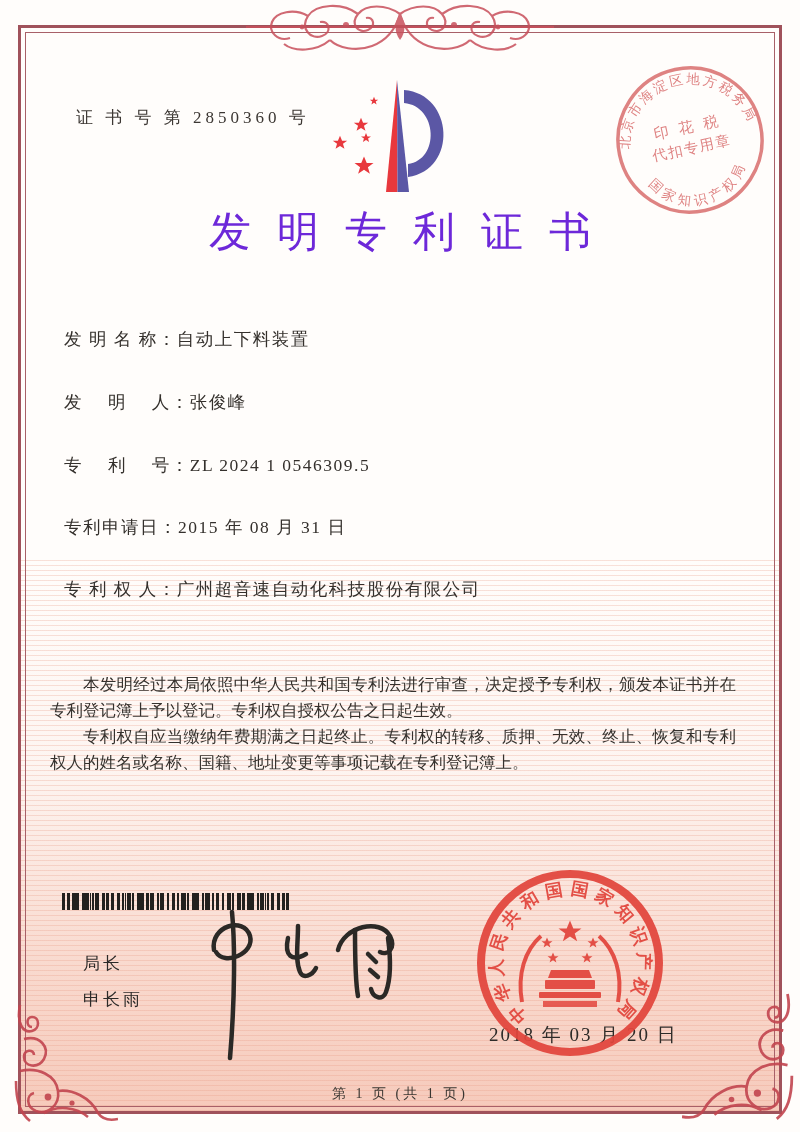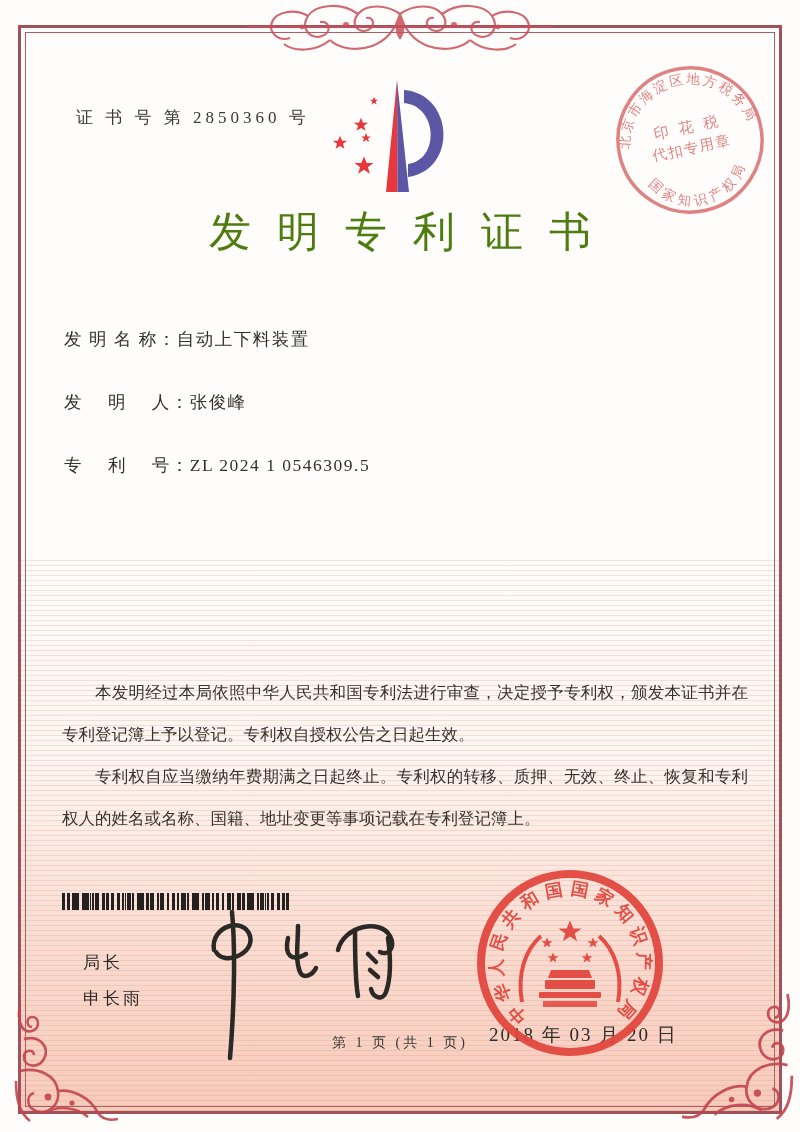--- a/index.html
+++ b/index.html
@@ -10,37 +10,37 @@
     background:
       repeating-linear-gradient(180deg, rgba(231,150,128,0.28) 0 1px, rgba(231,150,128,0) 1px 5px),
       linear-gradient(180deg, rgba(250,231,224,0) 0%, rgba(249,220,210,0.25) 38%, rgba(247,207,193,0.75) 72%, #f6cabb 100%);}
   
   .frame-outer{position:absolute;left:18px;top:25px;right:18px;bottom:18px;border:3px solid #a0525b;z-index:1;}
   .frame-inner{position:absolute;left:4px;top:4px;right:4px;bottom:4px;border:1px solid #a86068;}
   .content{position:absolute;inset:0;z-index:2;}
   .certno{position:absolute;left:76px;top:106px;font-size:17px;letter-spacing:4px;color:#3c3733;text-align:right;}
   .logo{position:absolute;left:322px;top:74px;width:150px;height:122px;}
   .title{position:absolute;left:0;right:0;top:204px;text-align:center;font-size:42px;
-         letter-spacing:26px;text-indent:26px;color:#4d7c0f;font-weight:500;}
+         letter-spacing:26px;text-indent:26px;color:#6d28d9;font-weight:500;}
   .field{position:absolute;left:64px;font-size:17.5px;letter-spacing:1.5px;color:#34302c;white-space:nowrap;}
   .f0{top:327px}.f1{top:390px}.f2{top:453px}.f3{top:515px}.f4{top:577px}.f5{top:640px}
-  .body-text{position:absolute;left:62px;top:672px;width:686px;font-size:16.5px;line-height:42px;
+  .body-text{position:absolute;left:50px;top:672px;width:686px;font-size:16.5px;line-height:26px;
              text-align:justify;color:#35312d;}
   .body-text p{margin:0;text-indent:2em;}
   .barcode{position:absolute;left:62px;top:893px;width:228px;height:17px;
     background:
       repeating-linear-gradient(90deg,#23211f 0 2px,transparent 2px 5px),
       repeating-linear-gradient(90deg,#23211f 0 1px,transparent 1px 7px),
       repeating-linear-gradient(90deg,#23211f 0 3px,transparent 3px 11px);}
-  .officer{position:absolute;left:83px;top:946px;font-family:Liberation Mono, monospace;
+  .officer{position:absolute;left:83px;top:946px;font-family:Liberation Sans, sans-serif;
            font-size:17px;letter-spacing:3px;color:#2c2a28;line-height:36px;}
   .signature{position:absolute;left:192px;top:898px;width:212px;height:175px;}
   .seal{position:absolute;left:473px;top:866px;width:194px;height:194px;z-index:3;opacity:.93;}
   .seal-date{position:absolute;left:489px;top:1022px;font-size:19px;letter-spacing:2px;color:#2e2b28;z-index:2;}
-  .footer{position:absolute;left:0;right:0;top:1034px;text-align:center;font-size:14px;
+  .footer{position:absolute;left:0;right:0;top:1085px;text-align:center;font-size:14px;
           letter-spacing:3px;color:#3a3631;}
   .stamp{position:absolute;left:608px;top:58px;width:164px;height:164px;transform:rotate(-12deg);opacity:.85;}
   .orn-top{position:absolute;left:246px;top:0px;width:308px;height:56px;z-index:2;}
   .orn-bl{position:absolute;left:14px;top:1005px;width:104px;height:118px;z-index:2;}
   .orn-br{position:absolute;left:682px;top:992px;width:112px;height:131px;z-index:2;transform:scaleX(-1);}
 </style>
 </head>
 <body>
 
 <div class="page">
@@ -118,20 +118,22 @@
         <path transform="translate(44,64) scale(0.5)" d="M0,-10 L2.9,-3.1 10,-3.1 4.1,1.2 6.2,8.1 0,4 -6.2,8.1 -4.1,1.2 -10,-3.1 -2.9,-3.1 Z"></path>
         <path transform="translate(42,92) scale(0.95)" d="M0,-10 L2.9,-3.1 10,-3.1 4.1,1.2 6.2,8.1 0,4 -6.2,8.1 -4.1,1.2 -10,-3.1 -2.9,-3.1 Z"></path>
       </g>
     </svg>
 
     <div class="title">发明专利证书</div>
 
     <div class="field f0"><span>发 明 名 称：</span><span>自动上下料装置</span></div>
     <div class="field f1"><span>发　 明　 人：</span><span>张俊峰</span></div>
     <div class="field f2"><span>专　 利　 号：</span><span>ZL 2024 1 0546309.5</span></div>
+    <div class="field f3"><span>专利申请日：</span><span>2015 年 08 月 31 日</span></div>
+    <div class="field f4"><span>专 利 权 人：</span><span>广州超音速自动化科技股份有限公司</span></div>
 
     <div class="body-text">
       <p>本发明经过本局依照中华人民共和国专利法进行审查，决定授予专利权，颁发本证书并在专利登记簿上予以登记。专利权自授权公告之日起生效。</p>
       <p>专利权自应当缴纳年费期满之日起终止。专利权的转移、质押、无效、终止、恢复和专利权人的姓名或名称、国籍、地址变更等事项记载在专利登记簿上。</p>
     </div>
 
     <div class="barcode"></div>
 
     <div class="officer">
       <div>局长</div>

